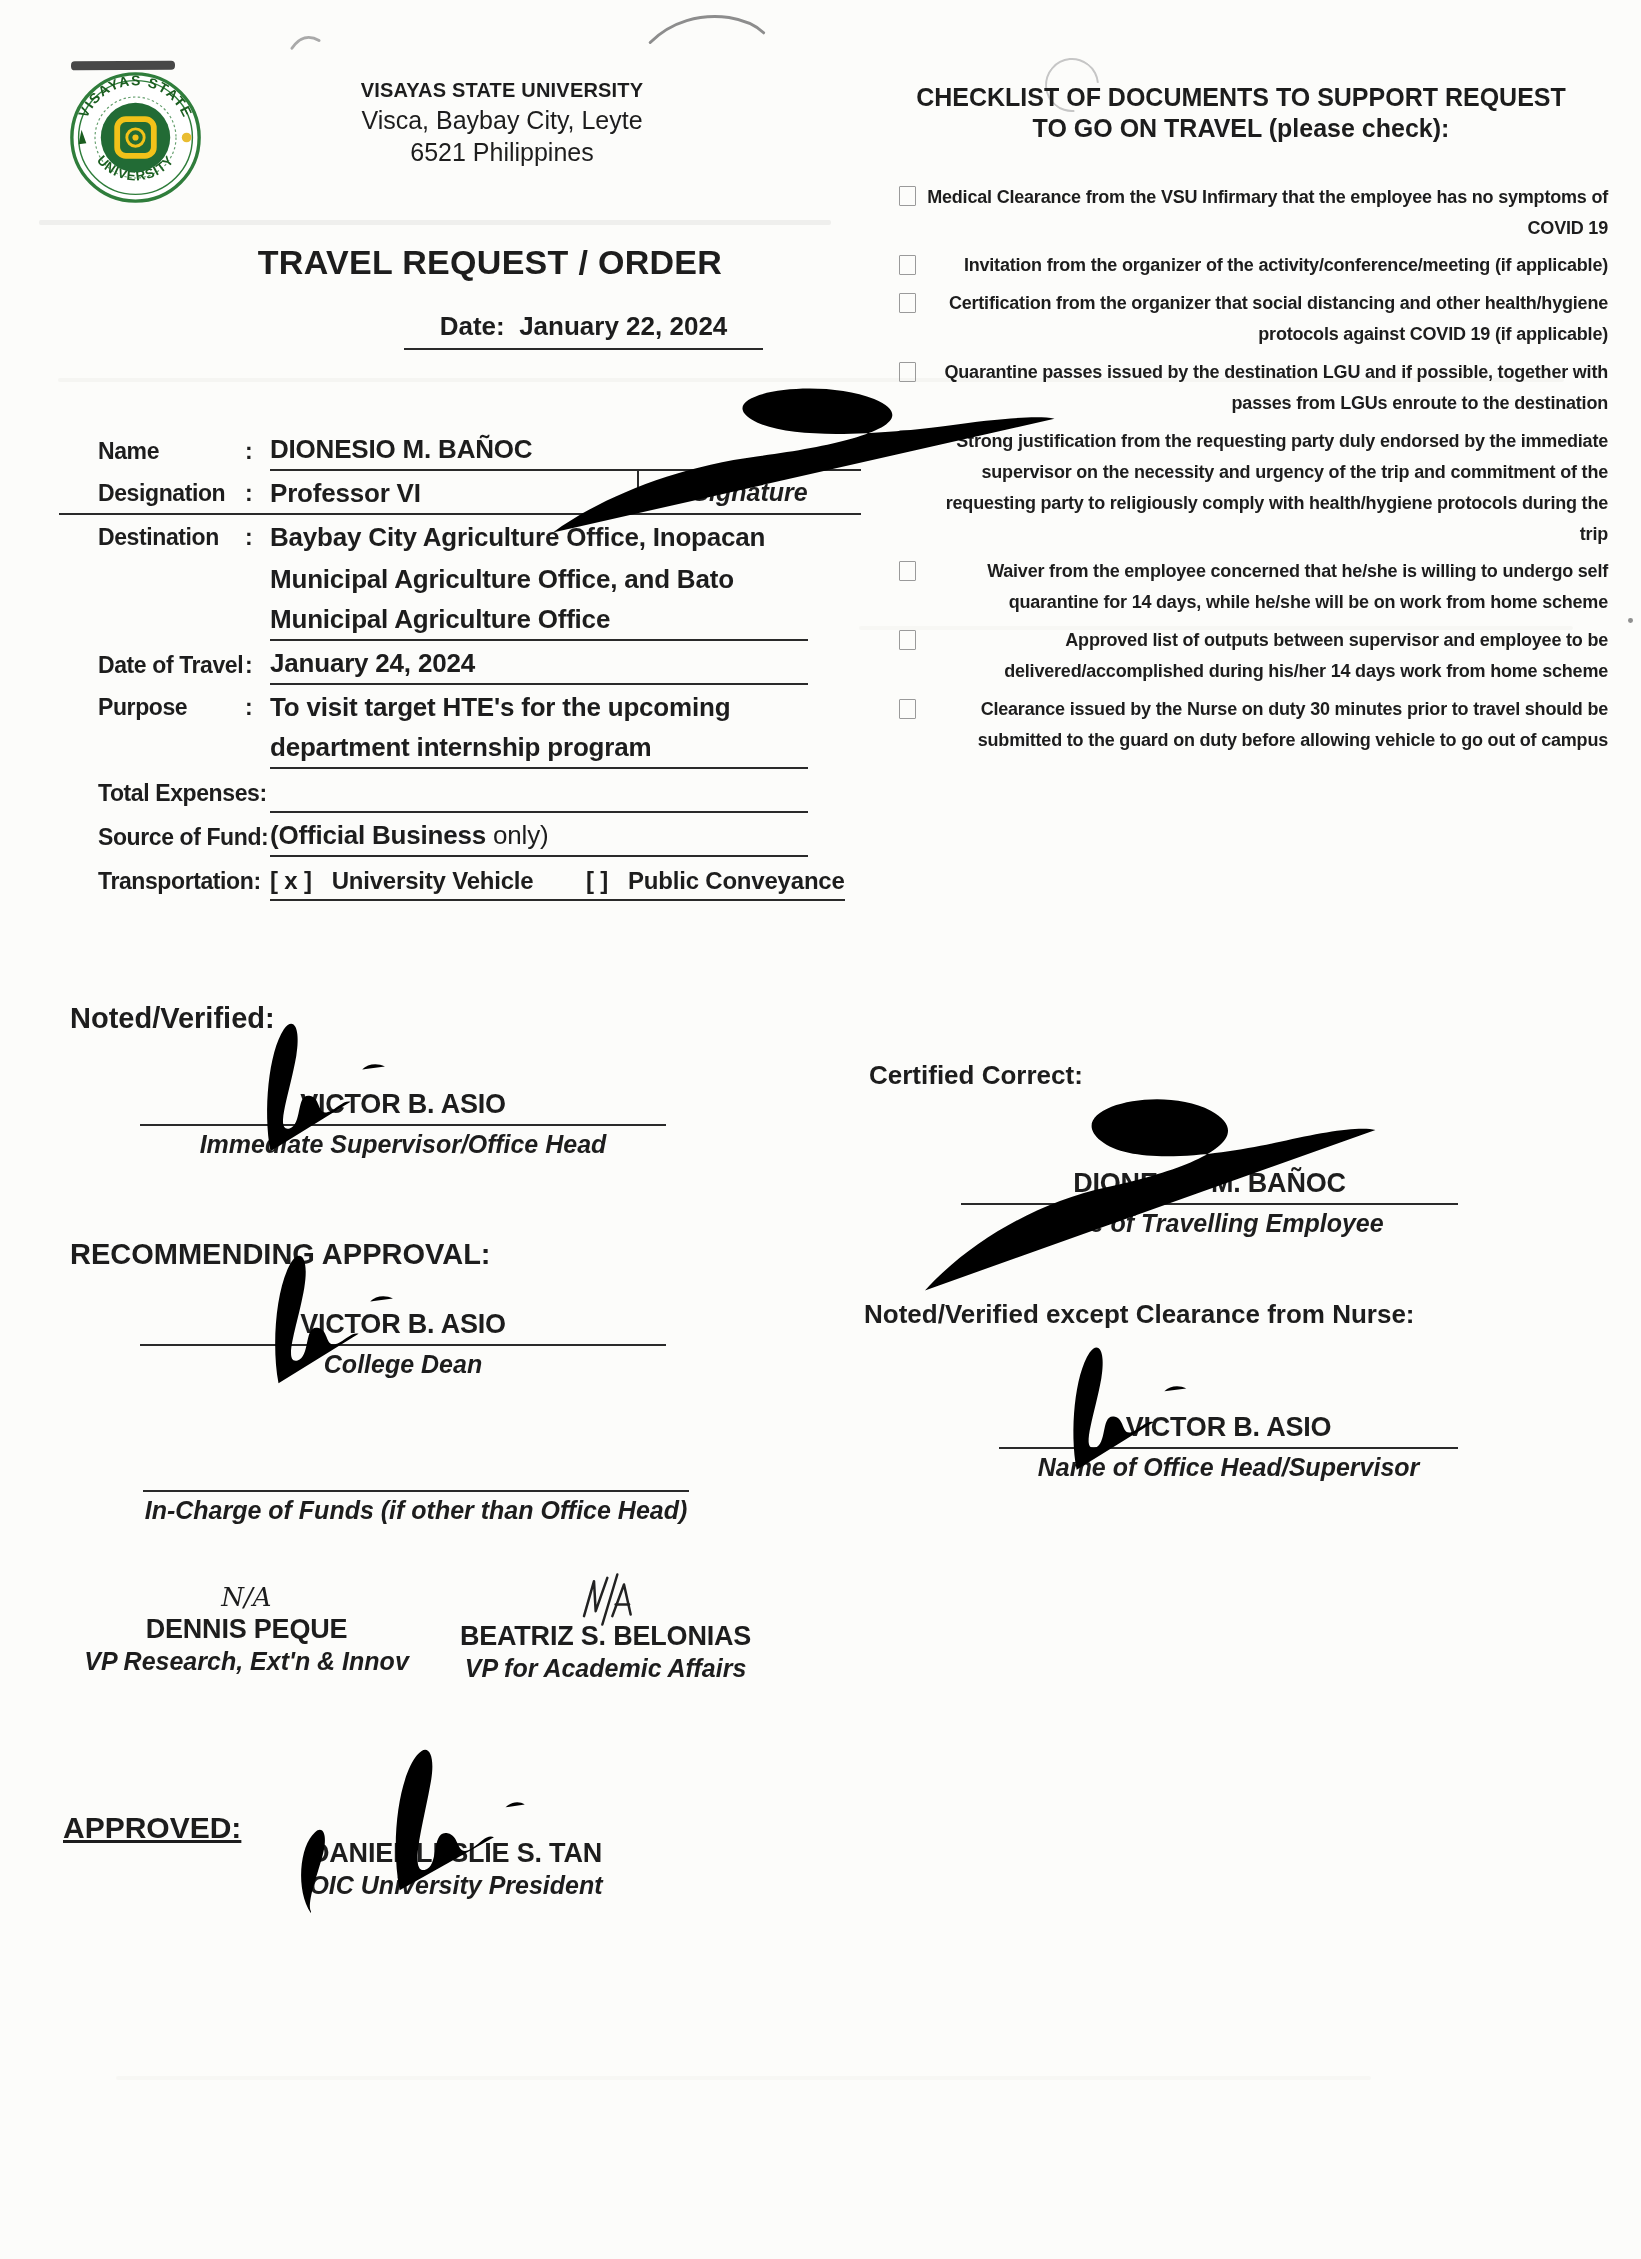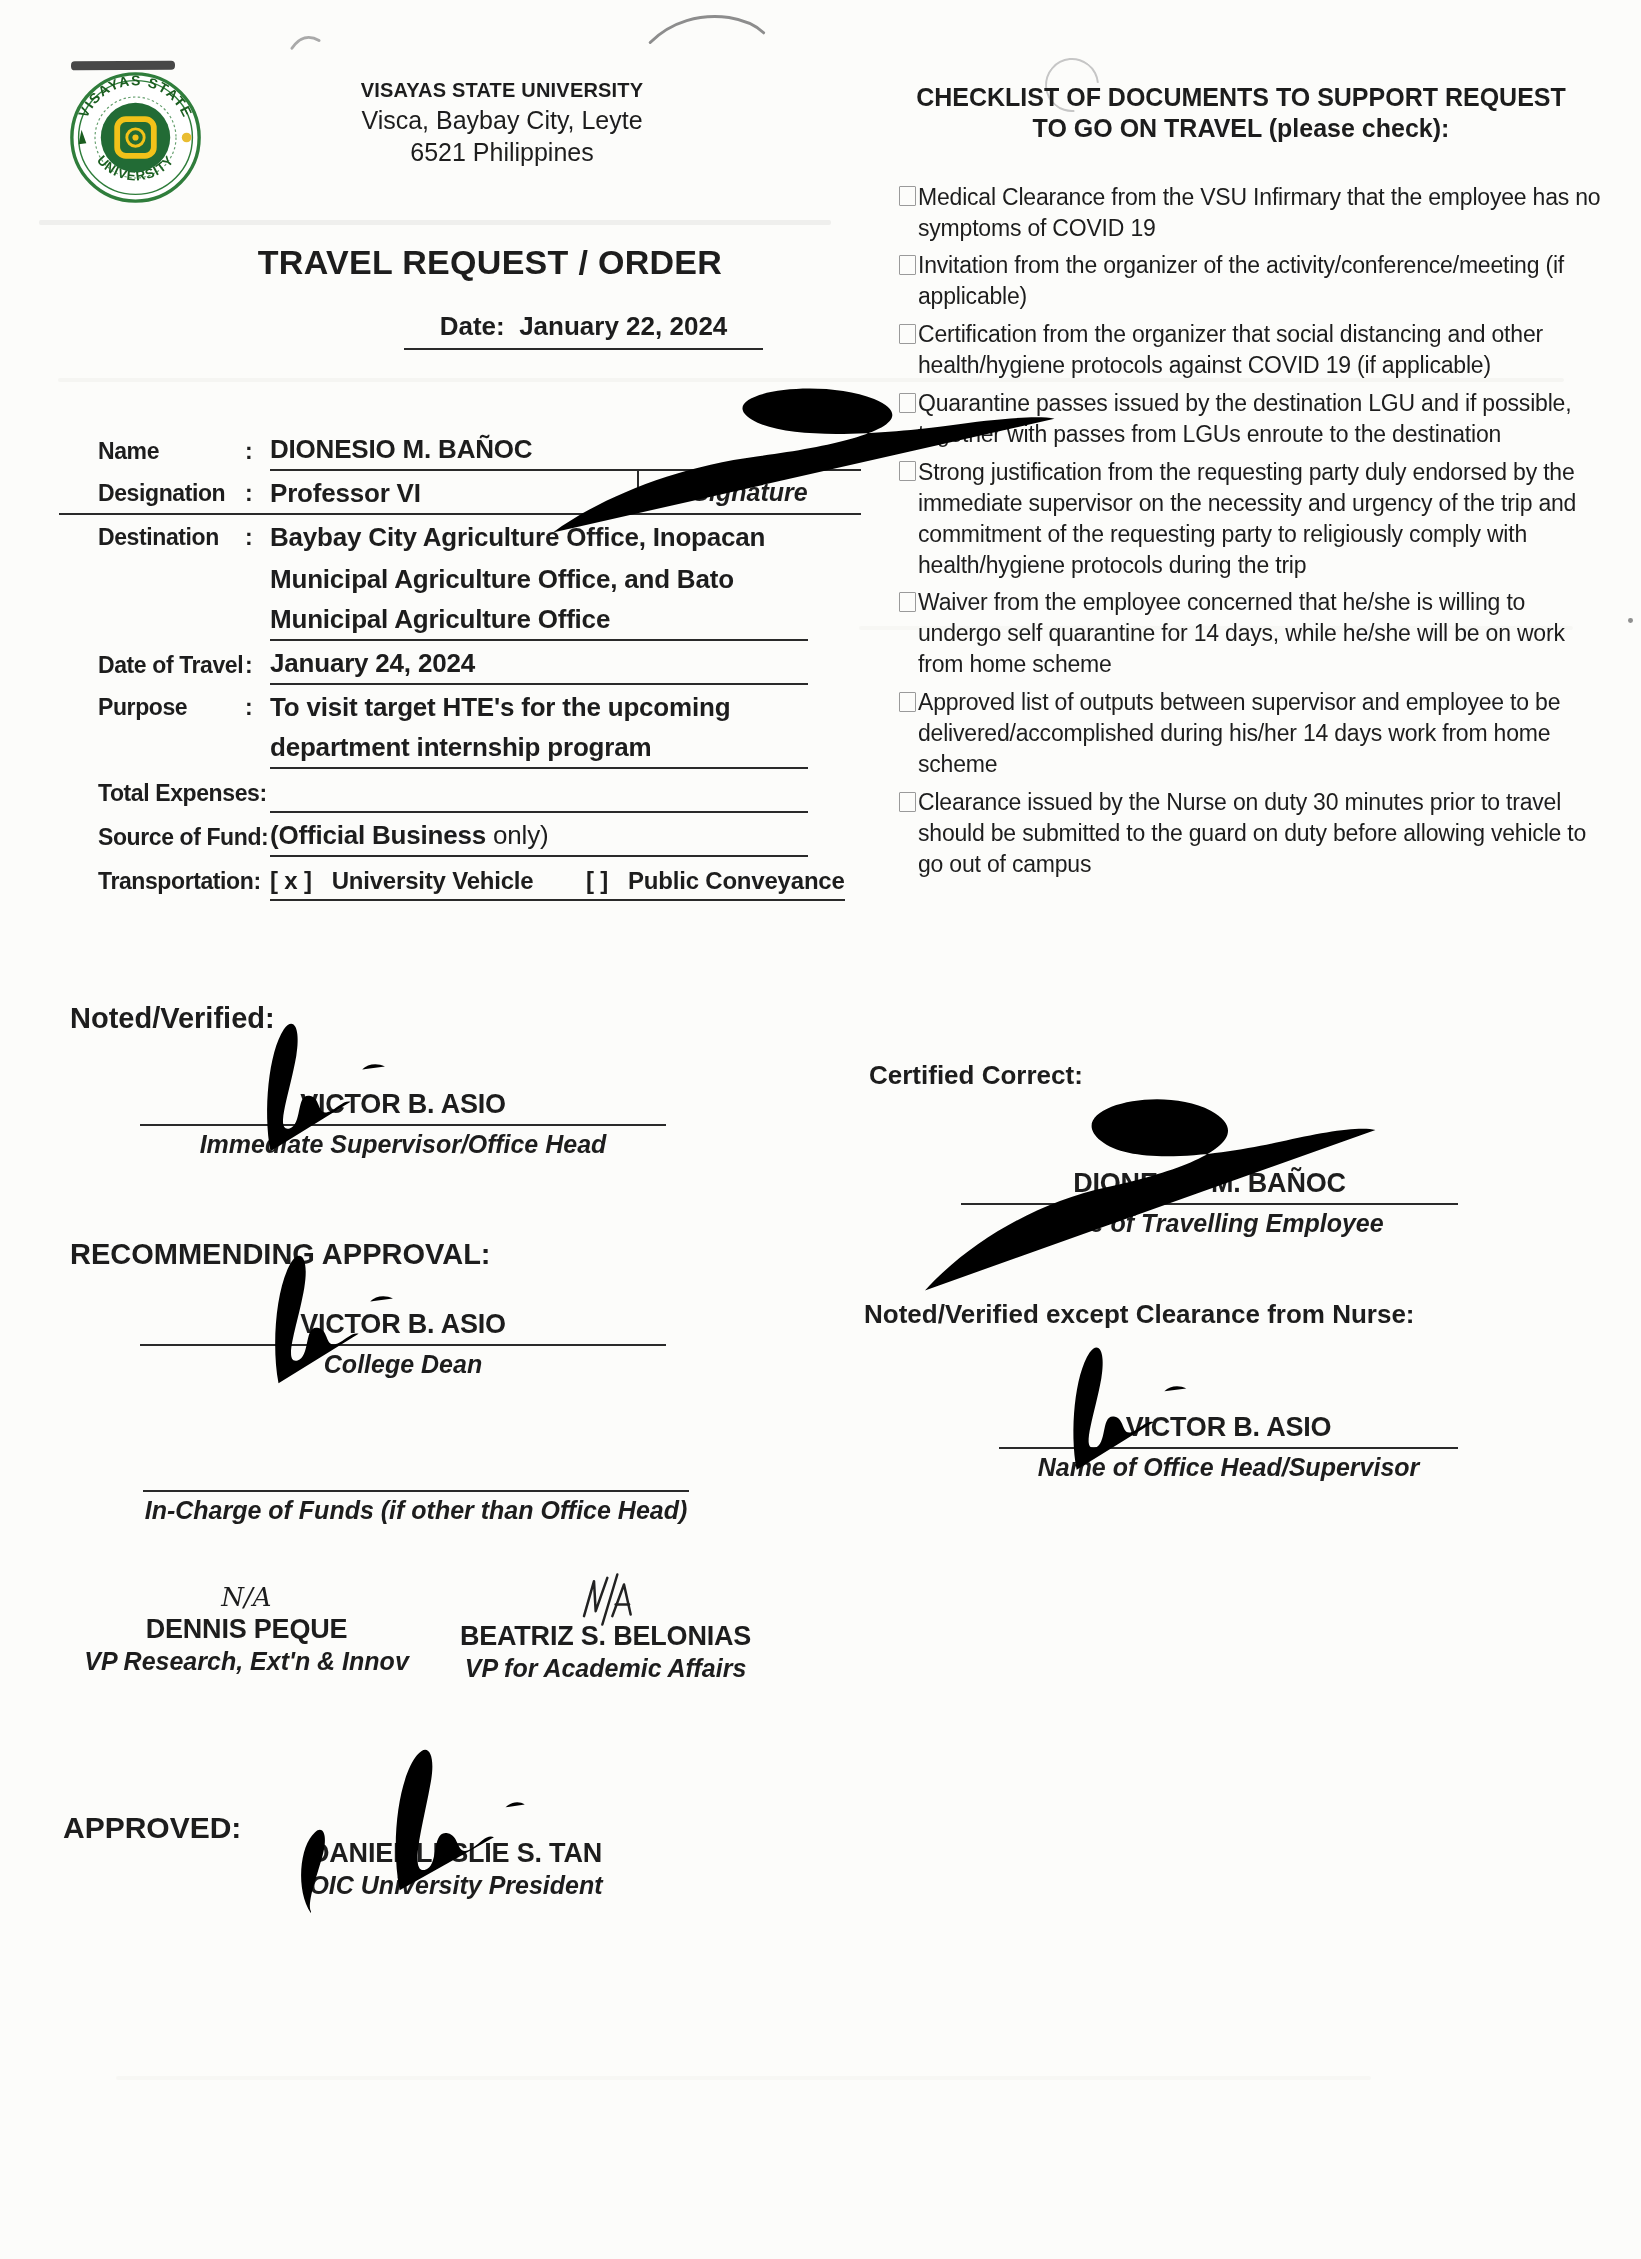--- a/index.html
+++ b/index.html
@@ -32,21 +32,21 @@
   .sig-cell { position:absolute; left:539px; top:42px; width:224px; height:46px;
               border-left:2.4px solid #2a2a2a; display:flex; align-items:center; justify-content:center;
               font-size:25px; font-weight:bold; font-style:italic; }
   .opt-gap1 { margin-left:13.5px; } .opt-check2 { margin-left:46px; } .opt-gap2 { margin-left:13.5px; }
   
   .checklist { position:absolute; left:874px; top:82px; width:734px; }
   .cl-title { text-align:center; font-size:25px; font-weight:bold; line-height:1.25; position:relative; z-index:2; }
   .cl-items { margin-top:37px; }
   .cl-item { display:grid; grid-template-columns:44px 1fr; margin-bottom:6.8px; }
   .cl-box { width:17.4px; height:20px; border:1.9px solid #9a9a9a; margin-left:25px; margin-top:4.8px; border-radius:1px; }
-  .cl-text { font-size:23px; font-weight:normal; line-height:31px; letter-spacing:-0.2px; }
+  .cl-text { font-size:18px; font-weight:bold; line-height:31px; letter-spacing:-0.2px;text-align:right; }
   
   .sec-heading { position:absolute; font-weight:bold; }
   .sig-block { position:absolute; text-align:center; }
   .sig-name { font-size:27px; font-weight:bold; letter-spacing:-0.2px; line-height:35px; }
   .sig-rule { border-bottom:2.4px solid #2a2a2a; margin-top:1.9px; }
   .sig-role { font-size:25px; font-weight:bold; font-style:italic; padding-top:3.9px; }
   .na-serif { font-family:"DejaVu Serif", serif; font-style:italic; font-size:26px; font-weight:normal; }
   .ink { position:absolute; pointer-events:none; }
   .ink path { fill:none; stroke:#2d3fc2; stroke-linecap:round; stroke-linejoin:round; }
   .ink.black path { stroke:#222; }
@@ -275,21 +275,21 @@
     <div class="sig-name">BEATRIZ S. BELONIAS</div>
     <div class="sig-role" style="padding-top:0">VP for Academic Affairs</div>
   </div>
 
   <div class="sig-block" style="left:56px; top:1582px; width:381px;">
     <div class="na-serif">N/A</div>
     <div class="sig-name">DENNIS PEQUE</div>
     <div class="sig-role" style="padding-top:0">VP Research, Ext'n &amp; Innov</div>
   </div>
 
-  <div class="sec-heading" style="left:63px; top:1811px; font-size:30px;">APPROVED:</div>
+  <div class="sec-heading" style="left:63px; top:1811px; font-size:30px;text-decoration:underline;">APPROVED:</div>
   <div class="sig-block" style="left:263px; top:1836px; width:386px;">
     <div class="sig-name">DANIEL LESLIE S. TAN</div>
     <div class="sig-role" style="padding-top:0">OIC University President</div>
   </div>
 
   <div class="sec-heading" style="left:869px; top:1060px; font-size:26px;">Certified Correct:</div>
   <div class="sig-block" style="left:961px; top:1166px; width:497px;">
     <div class="sig-name">DIONESIO M. BAÑOC</div>
     <div class="sig-rule"></div>
     <div class="sig-role">Name of Travelling Employee</div>

